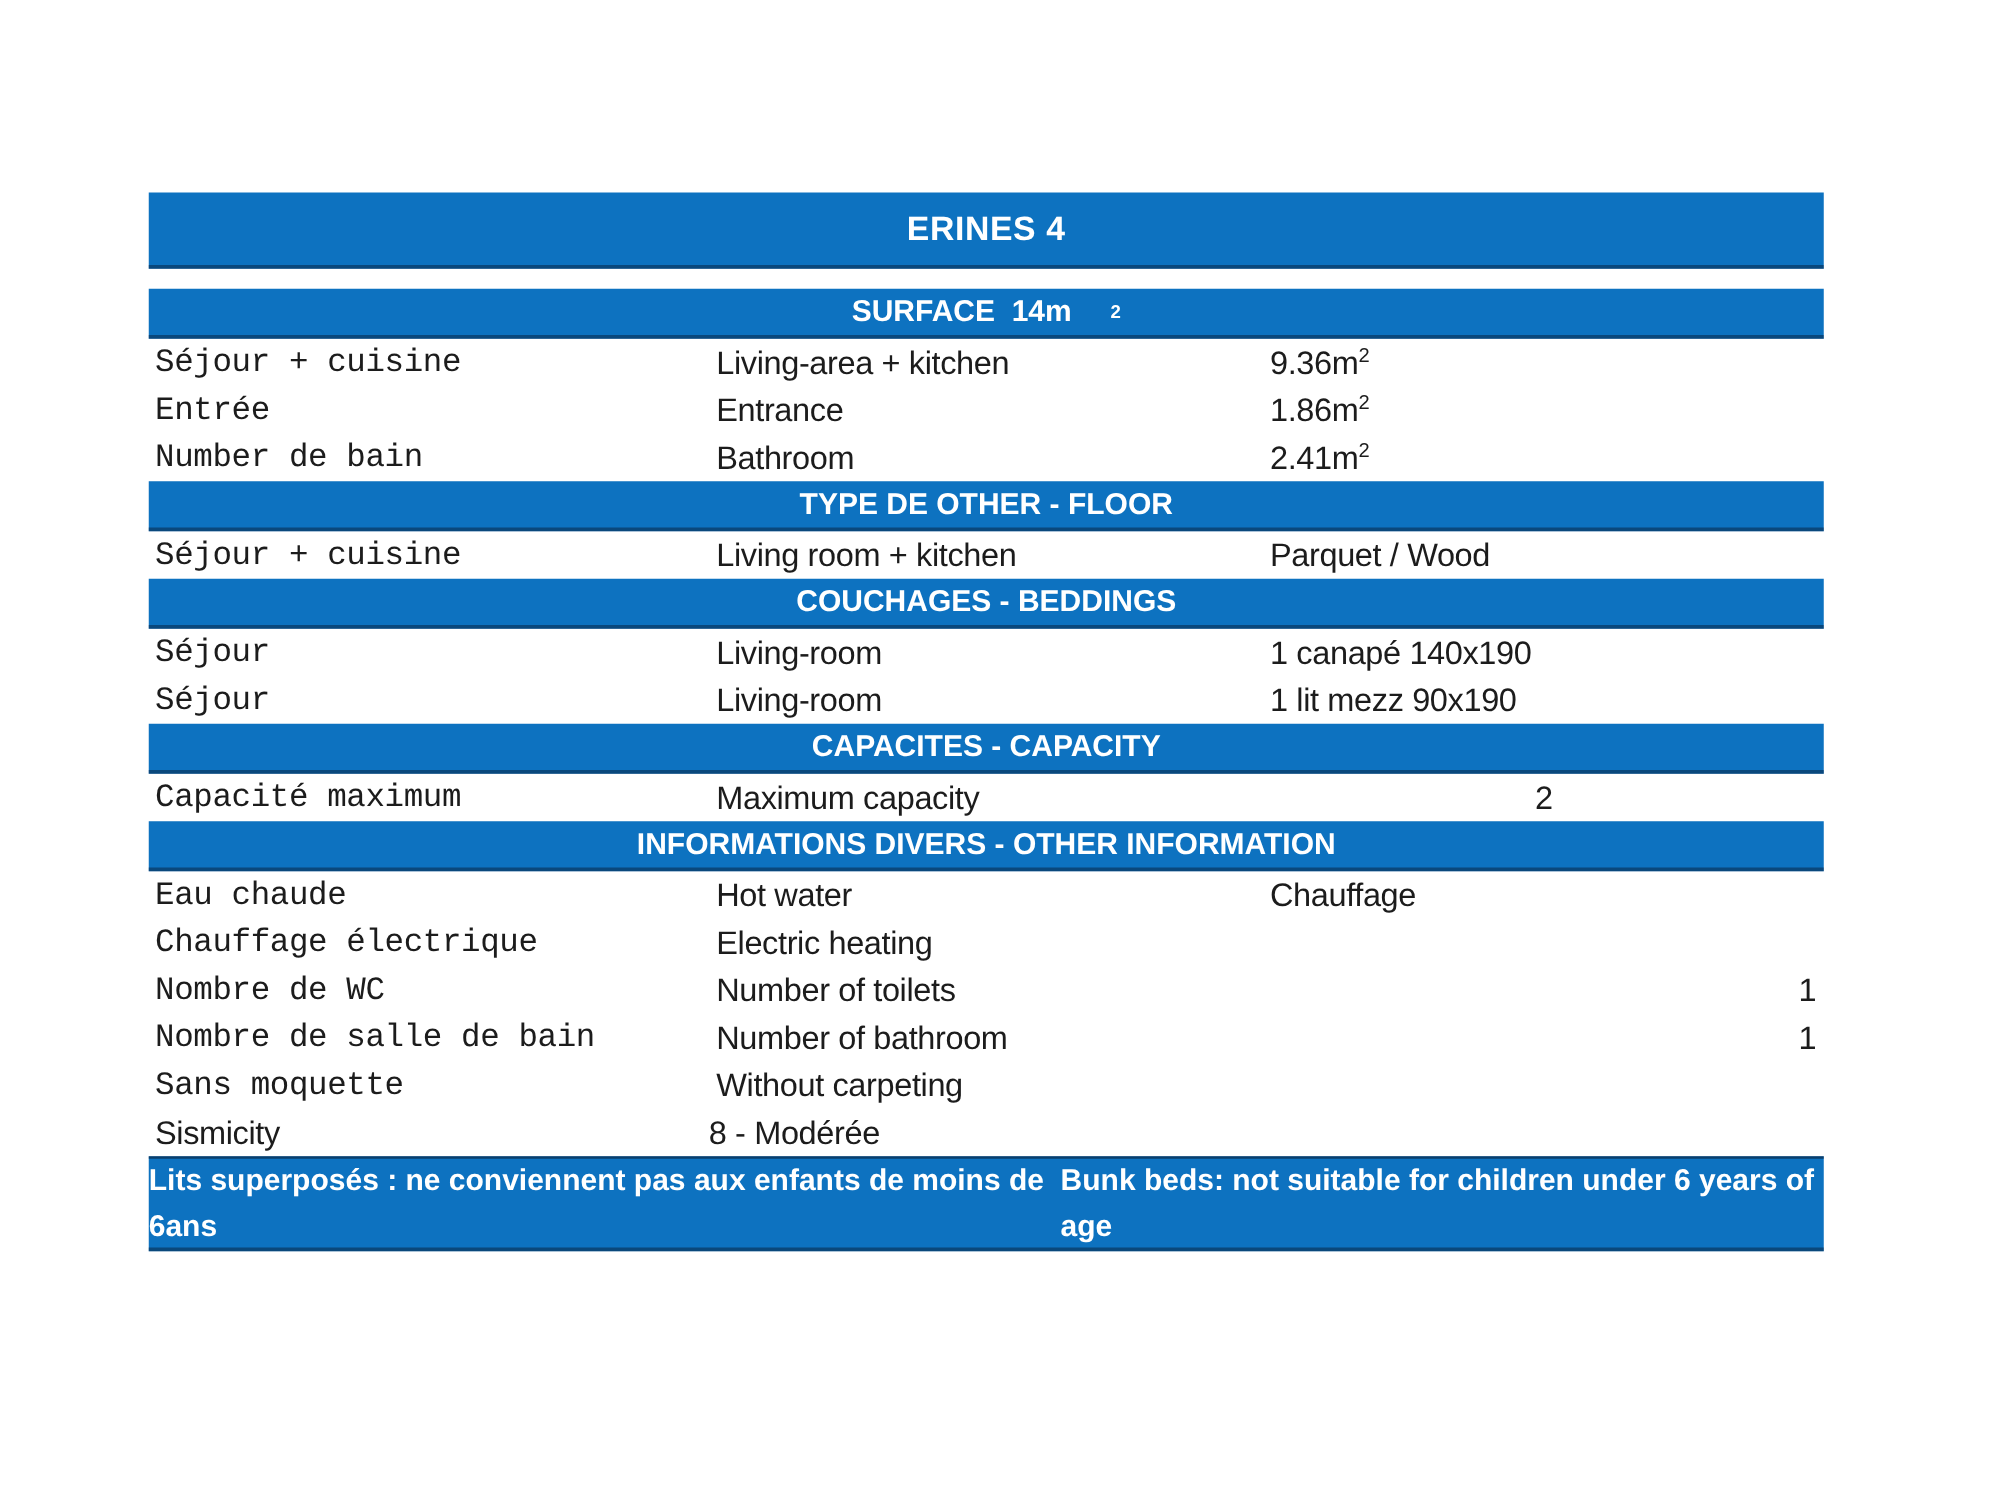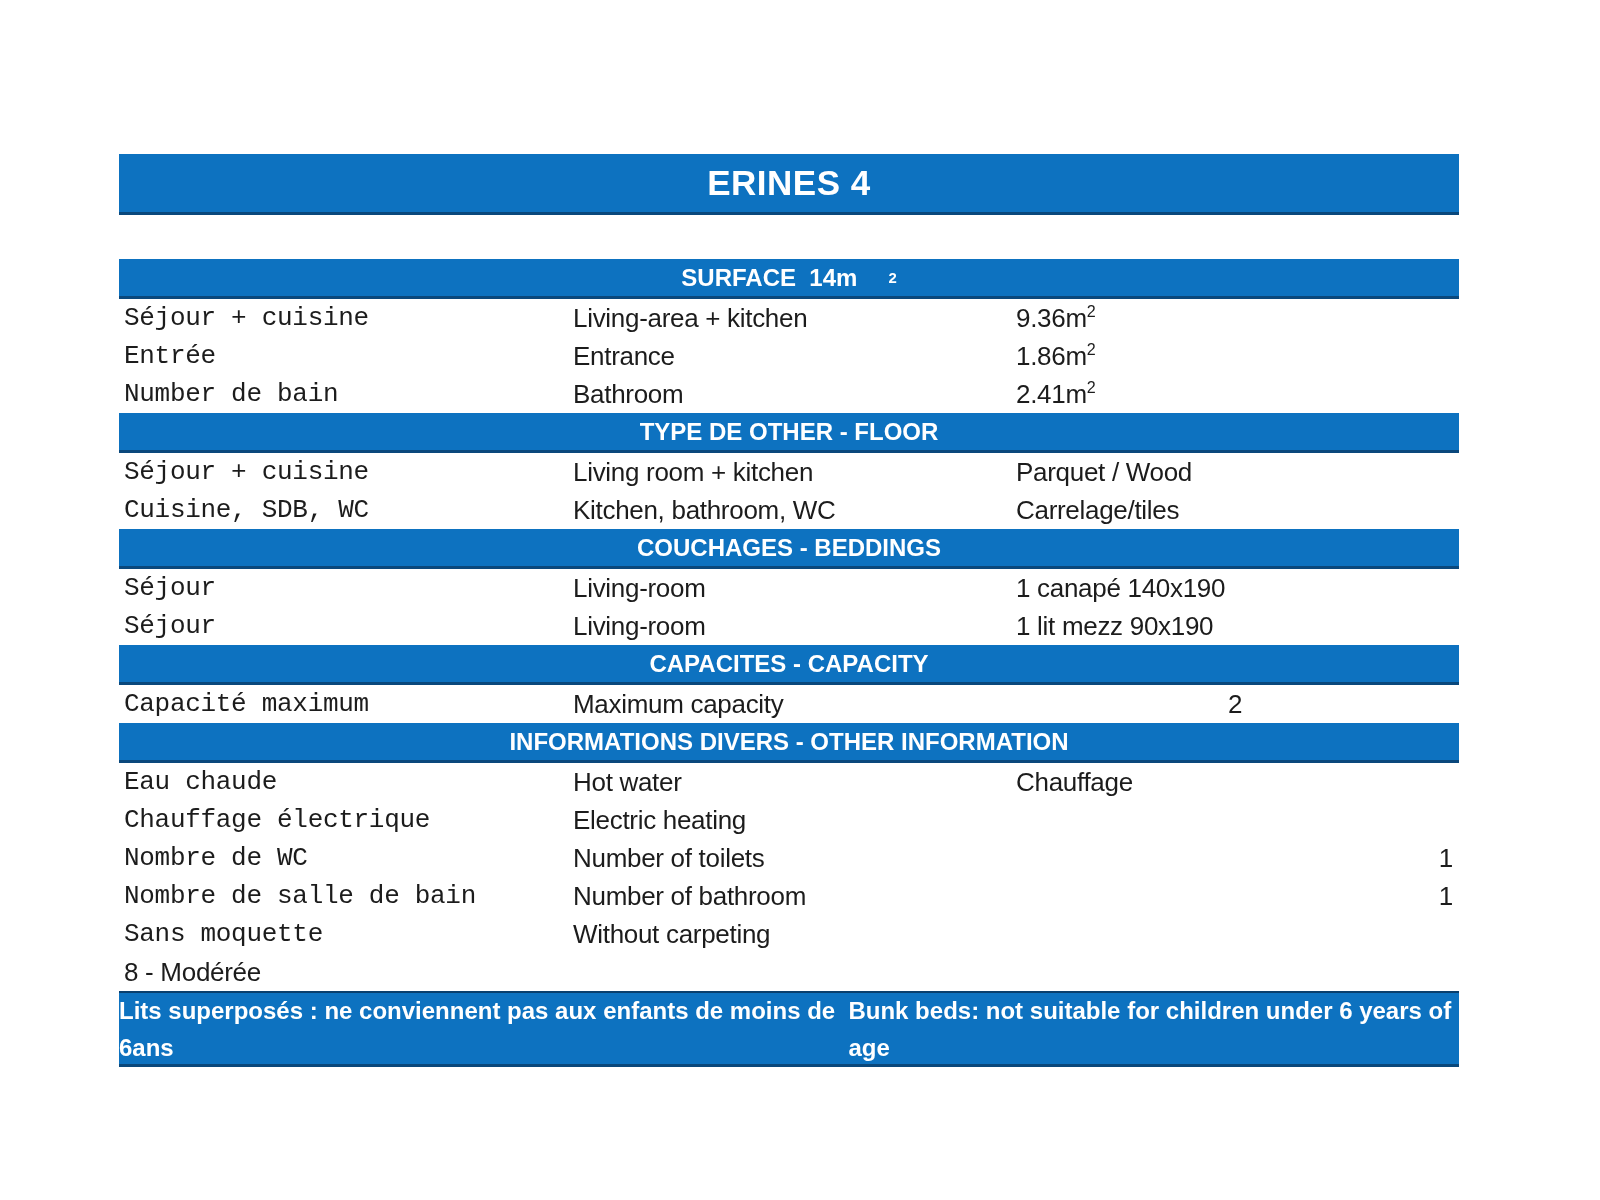--- a/index.html
+++ b/index.html
@@ -14,23 +14,23 @@
 
   .bar {
     background: #0d72c0;
     color: #ffffff;
     font-weight: bold;
     display: flex; align-items: center; justify-content: center;
     border-bottom: 3px solid rgba(8, 30, 55, 0.5);
   }
   .title-bar {
     height: 61px;
-    font-size: 35px;
+    font-size: 27px;
     letter-spacing: 0.5px;
-    margin-bottom: 44px;
+    margin-bottom: 16px;
   }
   .section-bar {
     height: 40px;
     font-size: 24px;
     white-space: pre;
     gap: 31px;
   }
 
   .row {
     display: flex; align-items: center;
@@ -79,25 +79,20 @@
     <div class="c2">Bathroom</div>
     <div class="c3"><span>2.41m</span><sup>2</sup></div>
   </div>
 
   <div class="bar section-bar"><span>TYPE DE OTHER - FLOOR</span></div>
   <div class="row">
     <div class="c1">Séjour + cuisine</div>
     <div class="c2">Living room + kitchen</div>
     <div class="c3">Parquet / Wood</div>
   </div>
-  <div class="row">
-    <div class="c1">Cuisine, SDB, WC</div>
-    <div class="c2">Kitchen, bathroom, WC</div>
-    <div class="c3">Carrelage/tiles</div>
-  </div>
 
   <div class="bar section-bar"><span>COUCHAGES - BEDDINGS</span></div>
   <div class="row">
     <div class="c1">Séjour</div>
     <div class="c2">Living-room</div>
     <div class="c3">1 canapé 140x190</div>
   </div>
   <div class="row">
     <div class="c1">Séjour</div>
     <div class="c2">Living-room</div>
@@ -131,20 +126,21 @@
     <div class="c1">Nombre de salle de bain</div>
     <div class="c2">Number of bathroom</div>
     <div class="c3 right">1</div>
   </div>
   <div class="row">
     <div class="c1">Sans moquette</div>
     <div class="c2">Without carpeting</div>
     <div class="c3"></div>
   </div>
   <div class="row">
+    <div class="c2">Sismicity</div>
     <div class="c3">8 - Modérée</div>
   </div>
 
   <div class="bar footer-bar">
     <div class="line">Lits superposés : ne conviennent pas aux enfants de moins de 6ans</div>
     <div class="line">Bunk beds: not suitable for children under 6 years of age</div>
   </div>
 
 </div>
 

